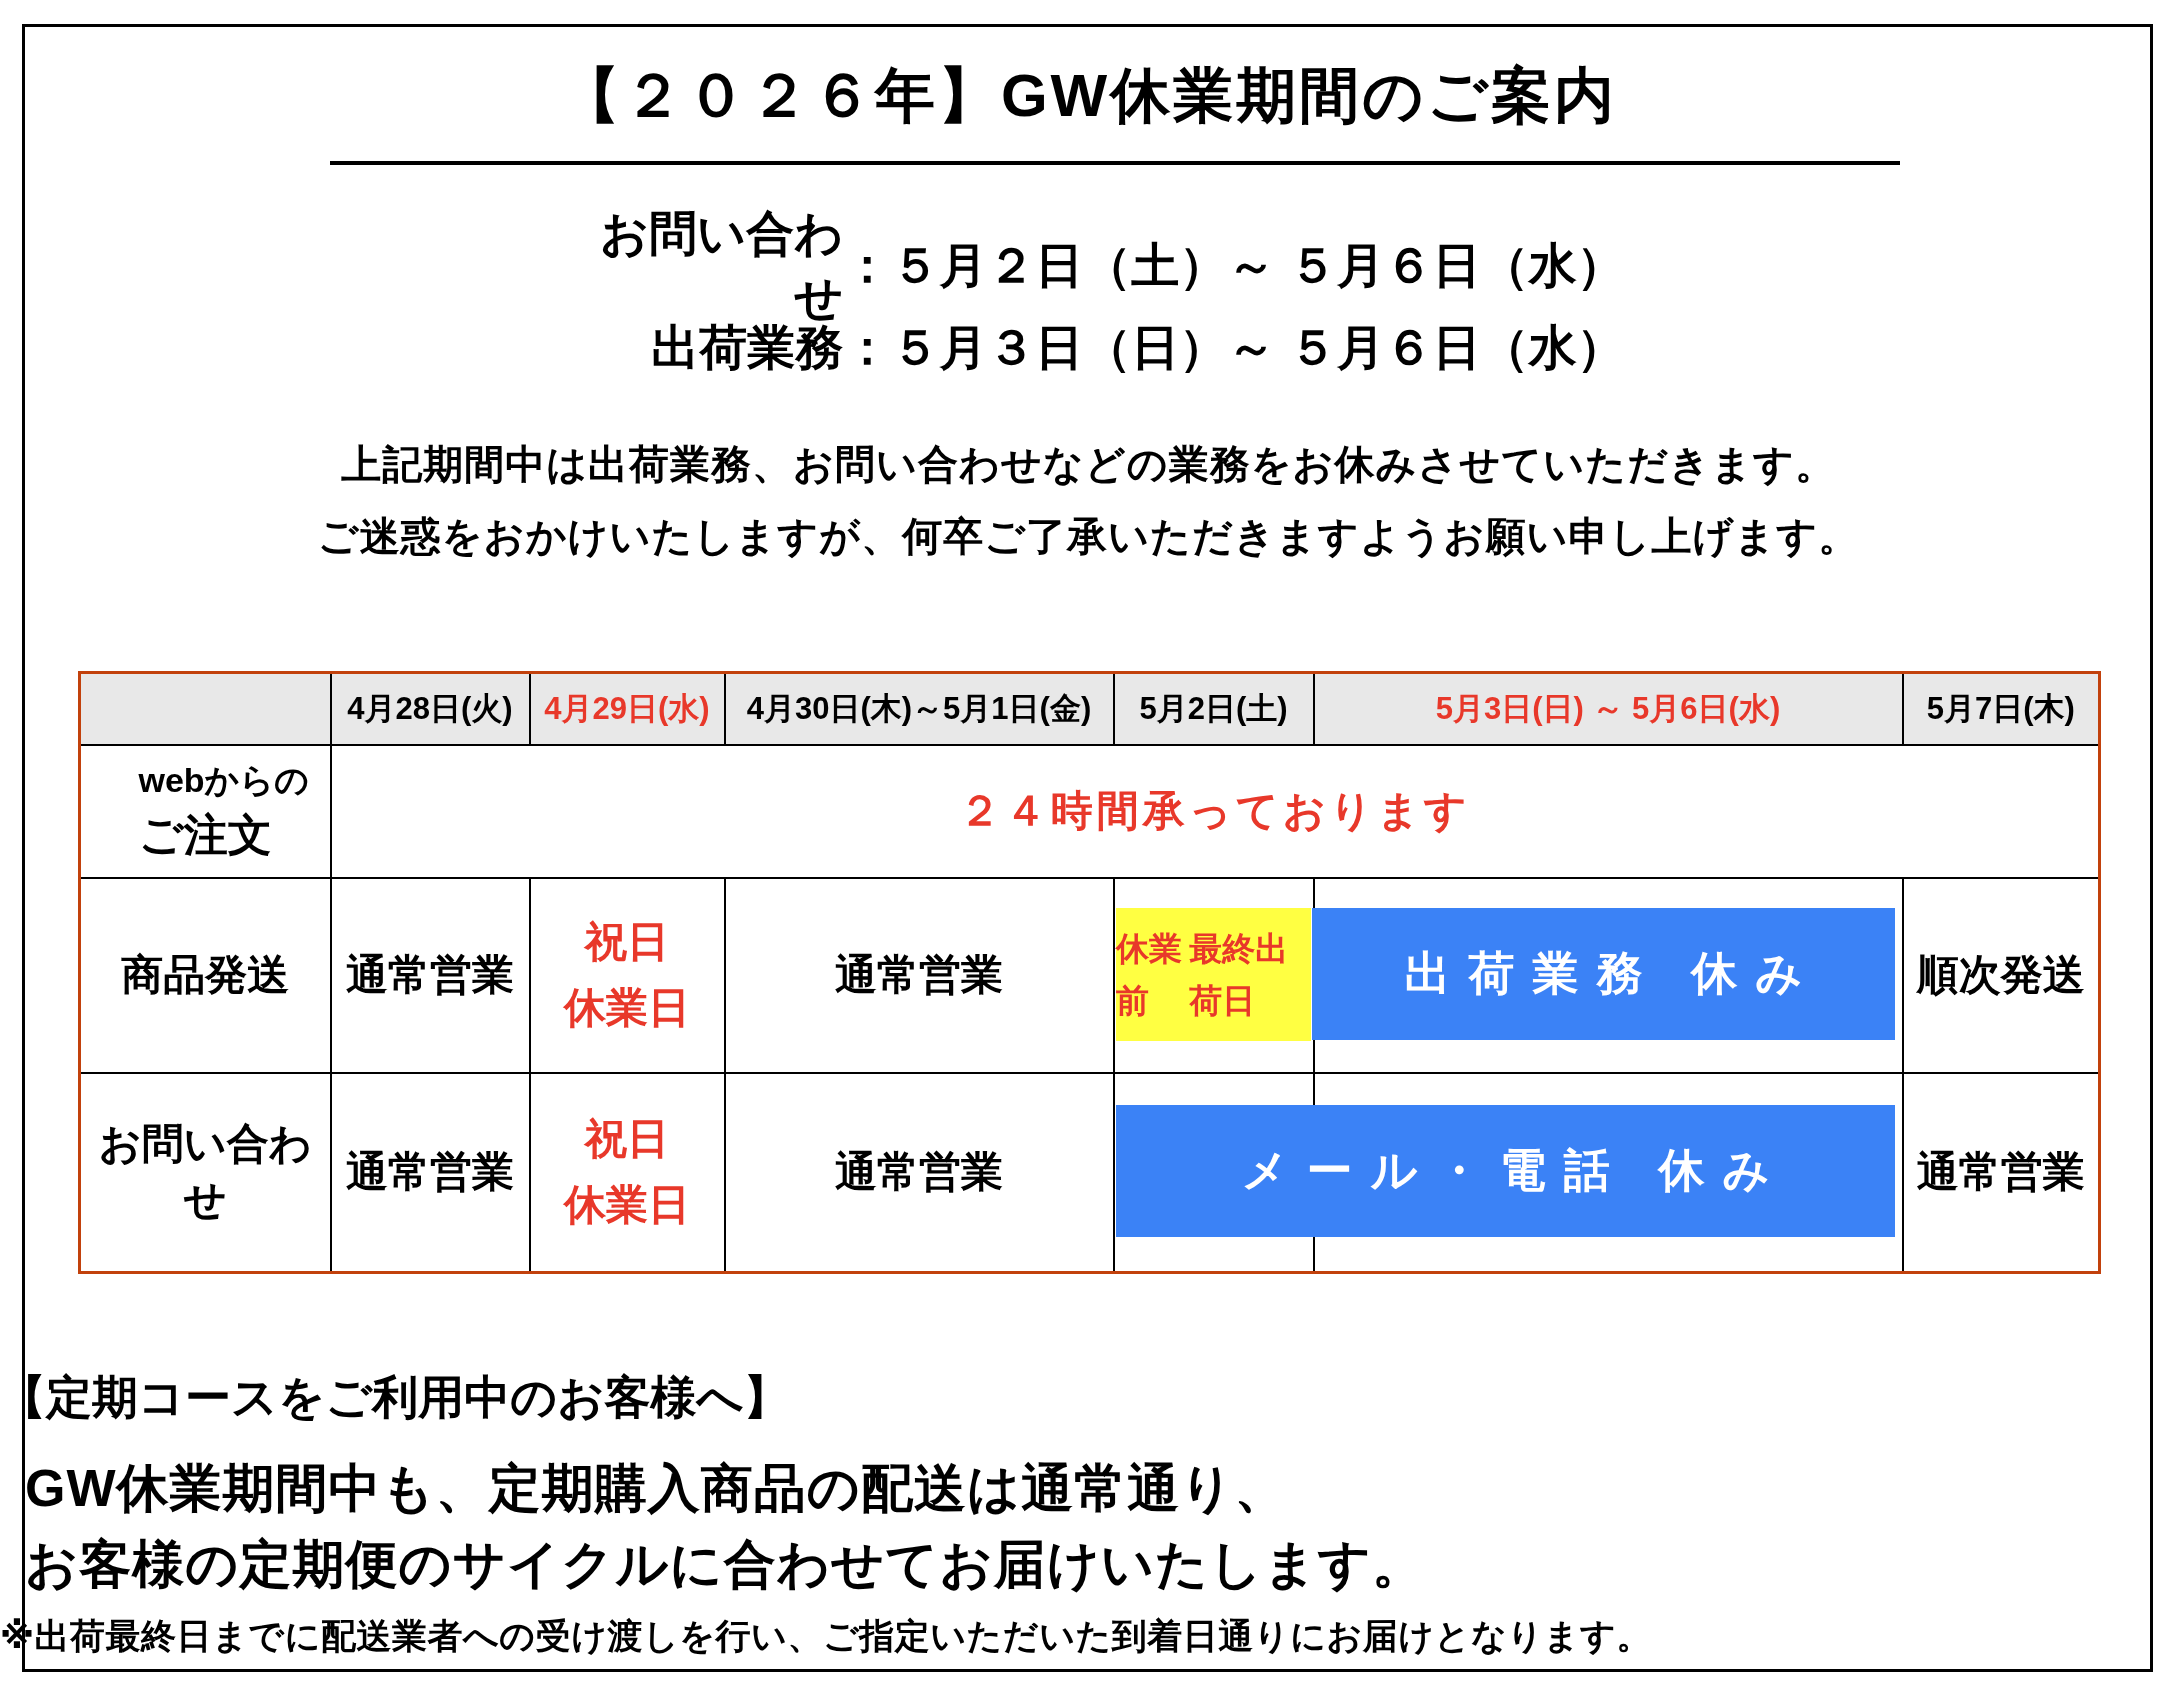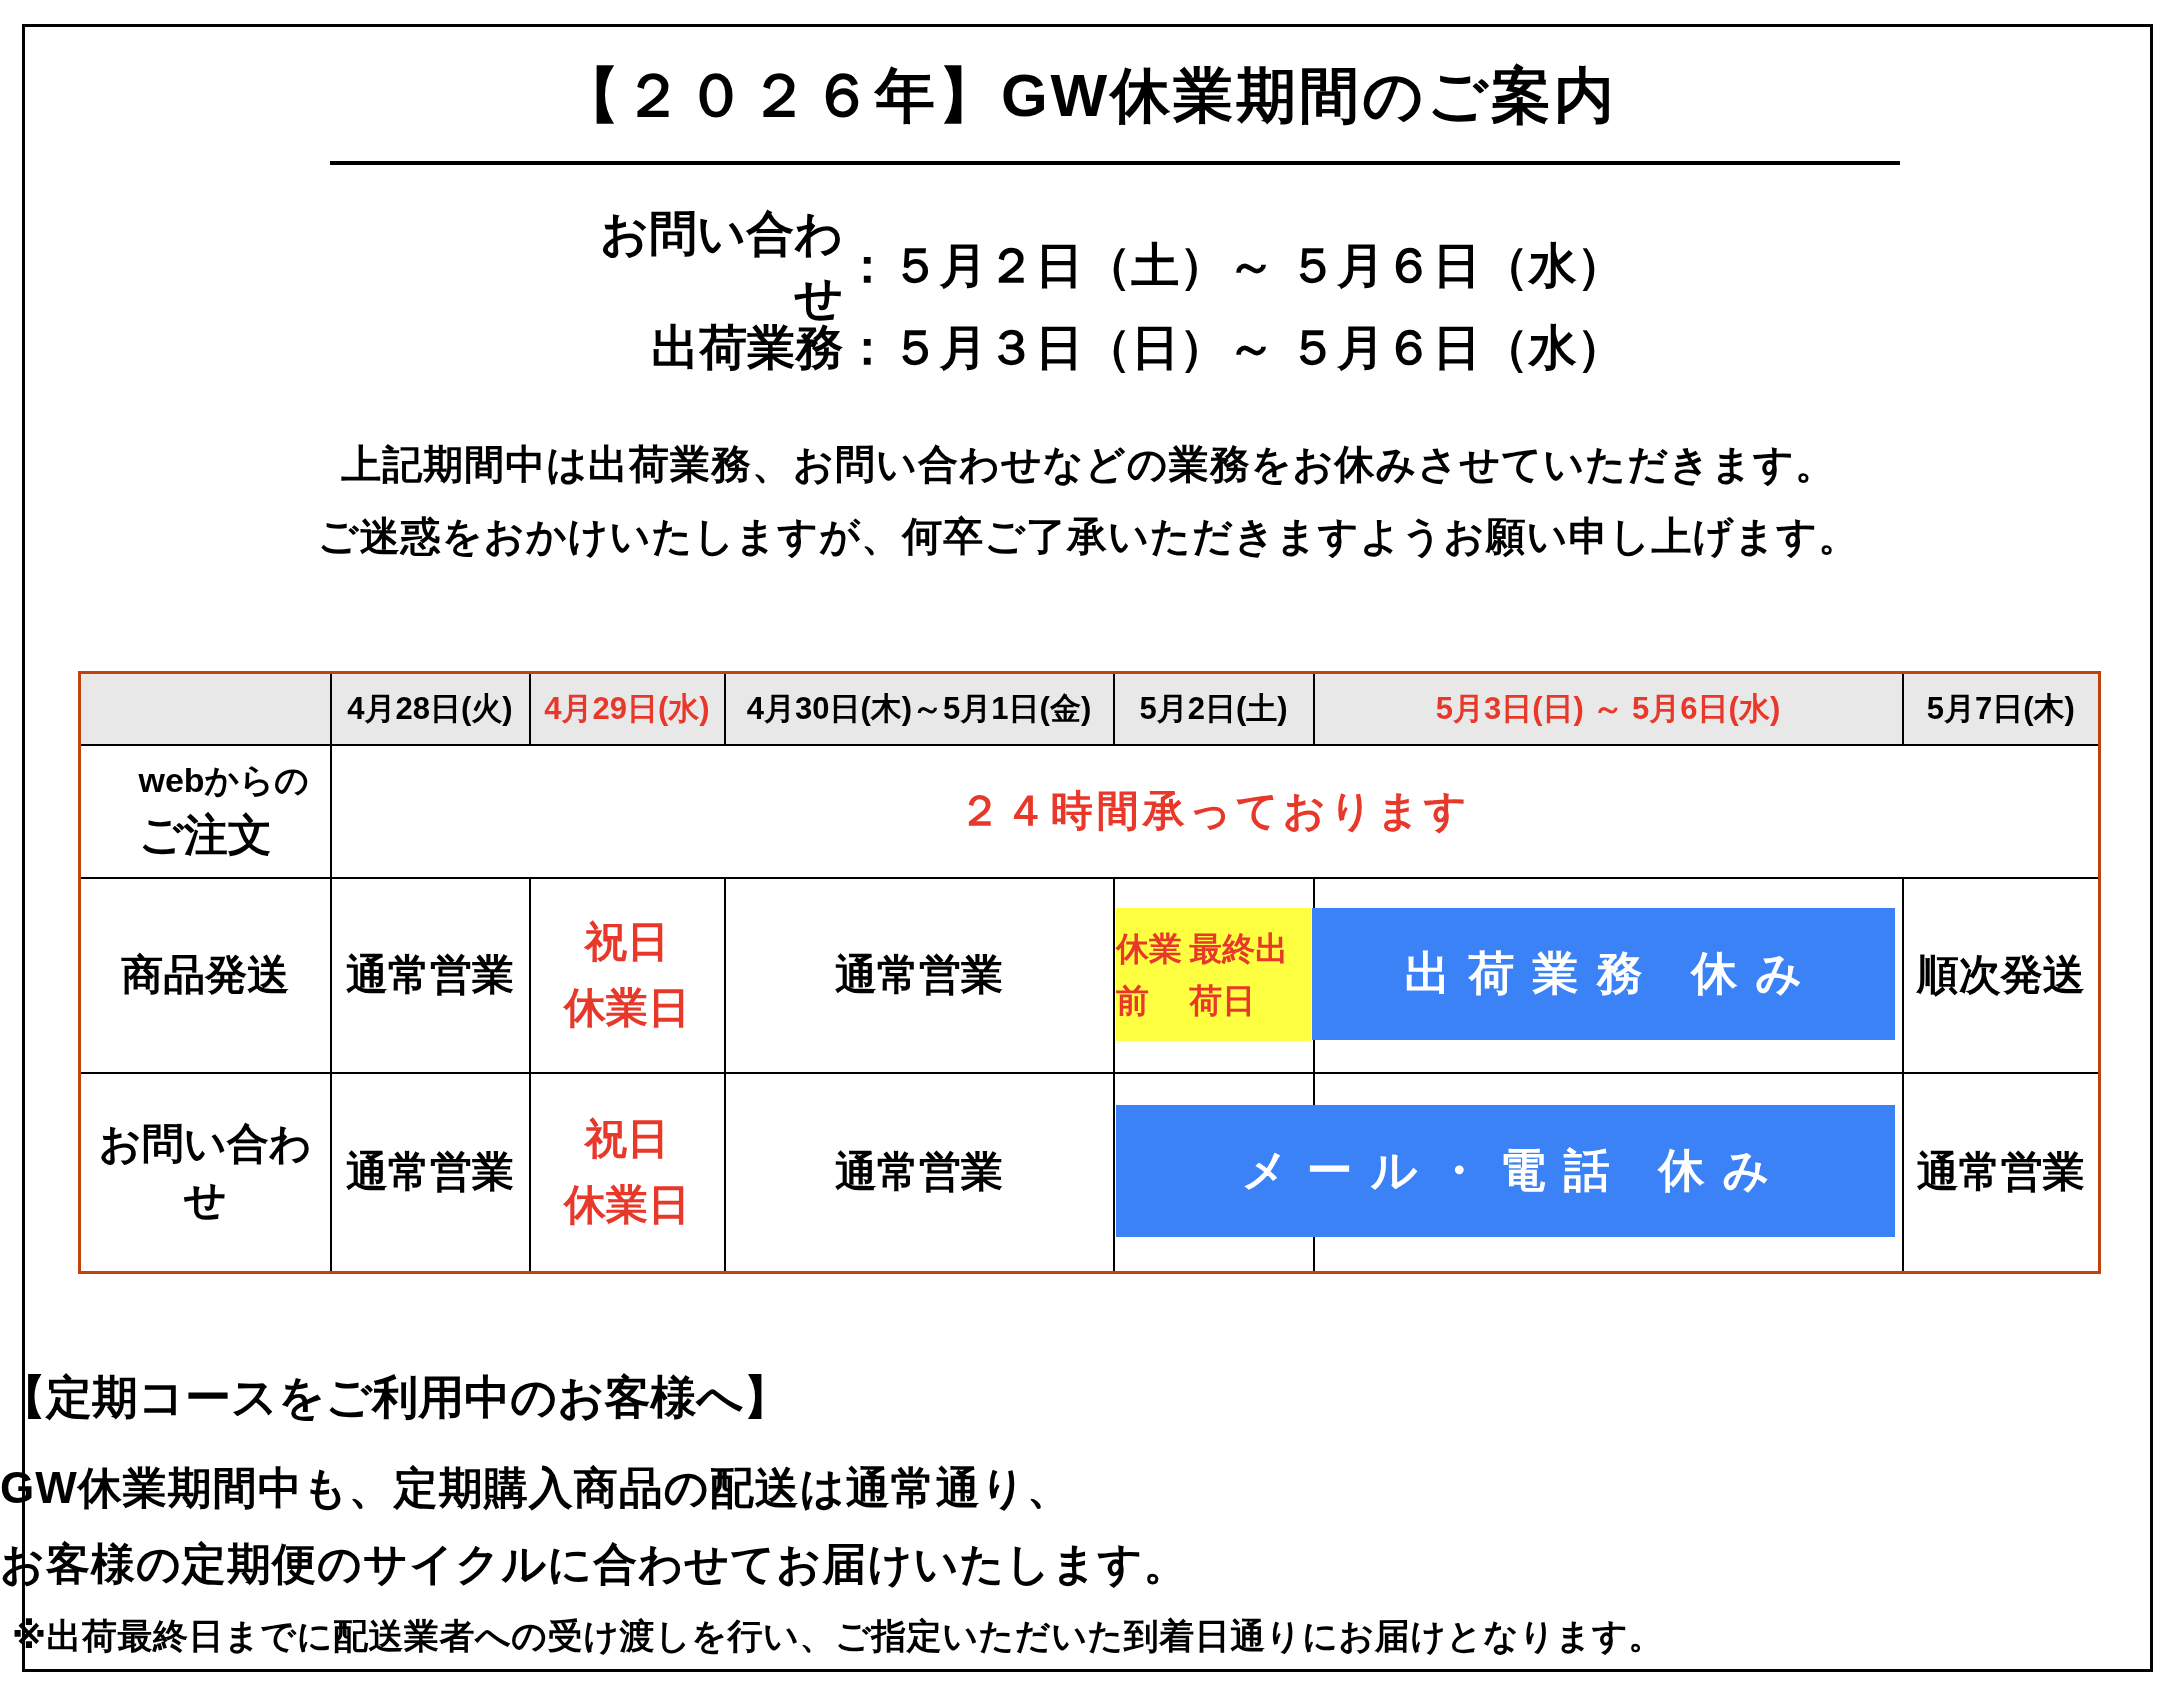--- a/index.html
+++ b/index.html
@@ -65,22 +65,22 @@
     display:flex; align-items:center; justify-content:center;
     font-size:46px; letter-spacing:18px; text-indent:18px; white-space:nowrap;
   }
   .bar-ship { left:1234px; top:237px; width:583px; height:132px; }
   .bar-mail { left:1038px; top:434px; width:779px; height:132px; }
   .footer {
     position:absolute; top:1370px; left:0; width:100%;
     text-align:left;
   }
   .footer-heading { font-size:46px; line-height:54px; margin-bottom:26px; }
-  .footer-line { font-size:44px; line-height:76px; letter-spacing:1px; }
-  .footer-note { font-size:35px; line-height:52px; margin-top:8px; letter-spacing:0.5px;padding-left:12px; }
+  .footer-line { font-size:52px; line-height:76px; letter-spacing:1px;padding-left:25px; }
+  .footer-note { font-size:35px; line-height:52px; margin-top:8px; letter-spacing:0.5px; }
 </style>
 </head>
 <body>
 
 <div class="frame"></div>
 
 <div class="page-title">【２０２６年】GW休業期間のご案内</div>
 <div class="title-underline"></div>
 
 <div class="schedule">

